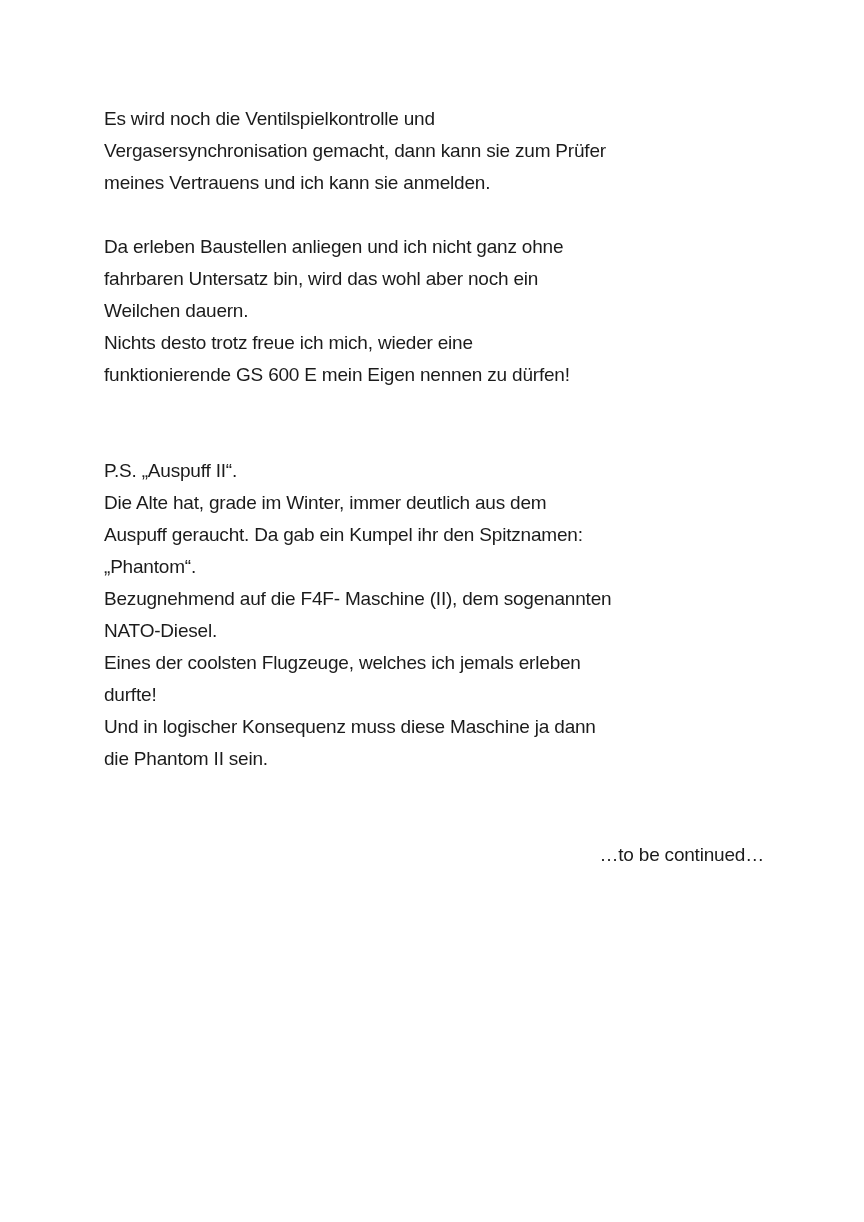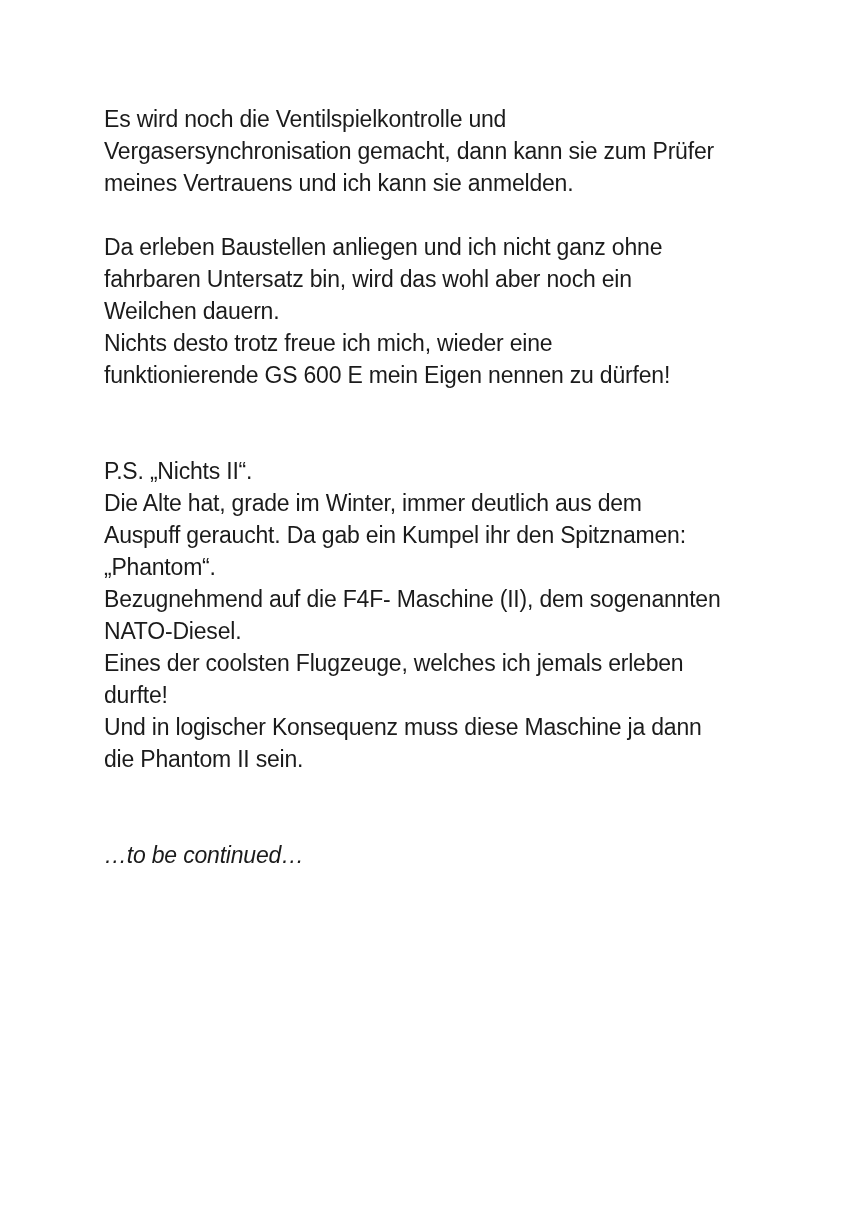--- a/index.html
+++ b/index.html
@@ -18,38 +18,38 @@
     position: relative;
     width: 864px;
     height: 1222px;
     background: #ffffff;
   }
   .doc {
     position: absolute;
     left: 104px;
     top: 103px;
     width: 660px;
-    font-size: 23px;
+    font-size: 19px;
     line-height: 32px;
     letter-spacing: -0.2px;
   }
   .para {
     margin: 0 0 32px 0;
   }
   .para.gap-2 {
     margin-bottom: 64px;
   }
   .line {
     white-space: pre;
     height: 32px;
   }
   .closing {
+    text-align: right;
     margin-top: 4px;
     height: 32px;
-    font-style: italic;
   }
 </style>
 </head>
 <body>
 
 <div class="page">
   <div class="doc">
 
     <div class="para">
       <div class="line">Es wird noch die Ventilspielkontrolle und</div>
@@ -59,21 +59,21 @@
 
     <div class="para gap-2">
       <div class="line">Da erleben Baustellen anliegen und ich nicht ganz ohne</div>
       <div class="line">fahrbaren Untersatz bin, wird das wohl aber noch ein</div>
       <div class="line">Weilchen dauern.</div>
       <div class="line">Nichts desto trotz freue ich mich, wieder eine</div>
       <div class="line">funktionierende GS 600 E mein Eigen nennen zu dürfen!</div>
     </div>
 
     <div class="para gap-2">
-      <div class="line">P.S. „Nichts II“.</div>
+      <div class="line">P.S. „Auspuff II“.</div>
       <div class="line">Die Alte hat, grade im Winter, immer deutlich aus dem</div>
       <div class="line">Auspuff geraucht. Da gab ein Kumpel ihr den Spitznamen:</div>
       <div class="line">„Phantom“.</div>
       <div class="line">Bezugnehmend auf die F4F- Maschine (II), dem sogenannten</div>
       <div class="line">NATO-Diesel.</div>
       <div class="line">Eines der coolsten Flugzeuge, welches ich jemals erleben</div>
       <div class="line">durfte!</div>
       <div class="line">Und in logischer Konsequenz muss diese Maschine ja dann</div>
       <div class="line">die Phantom II sein.</div>
     </div>

